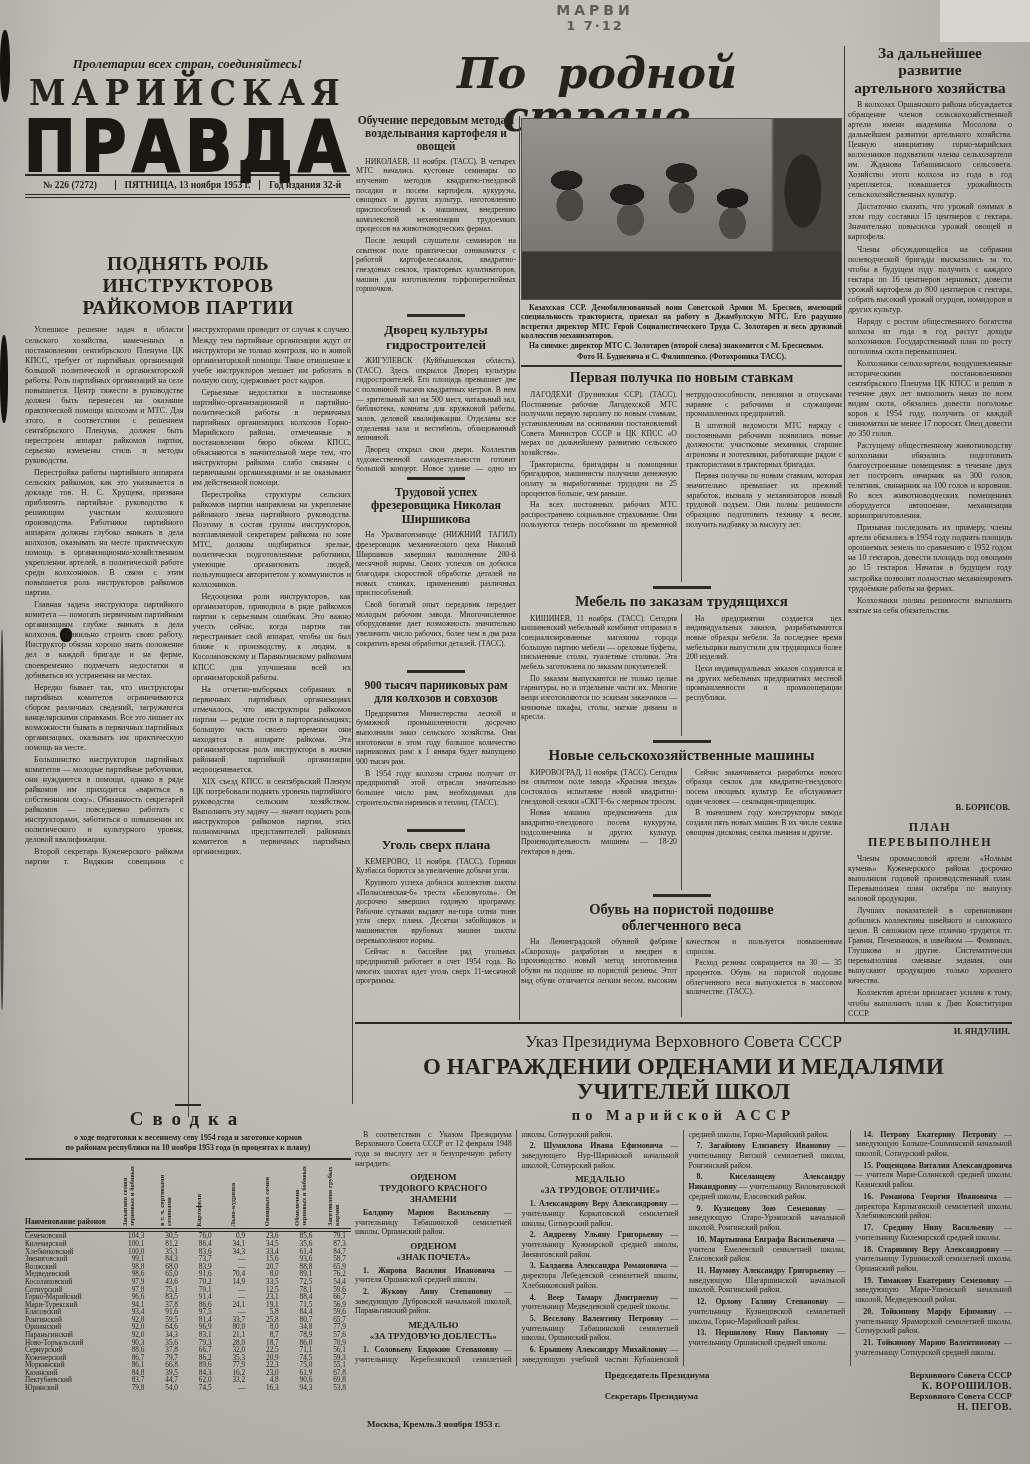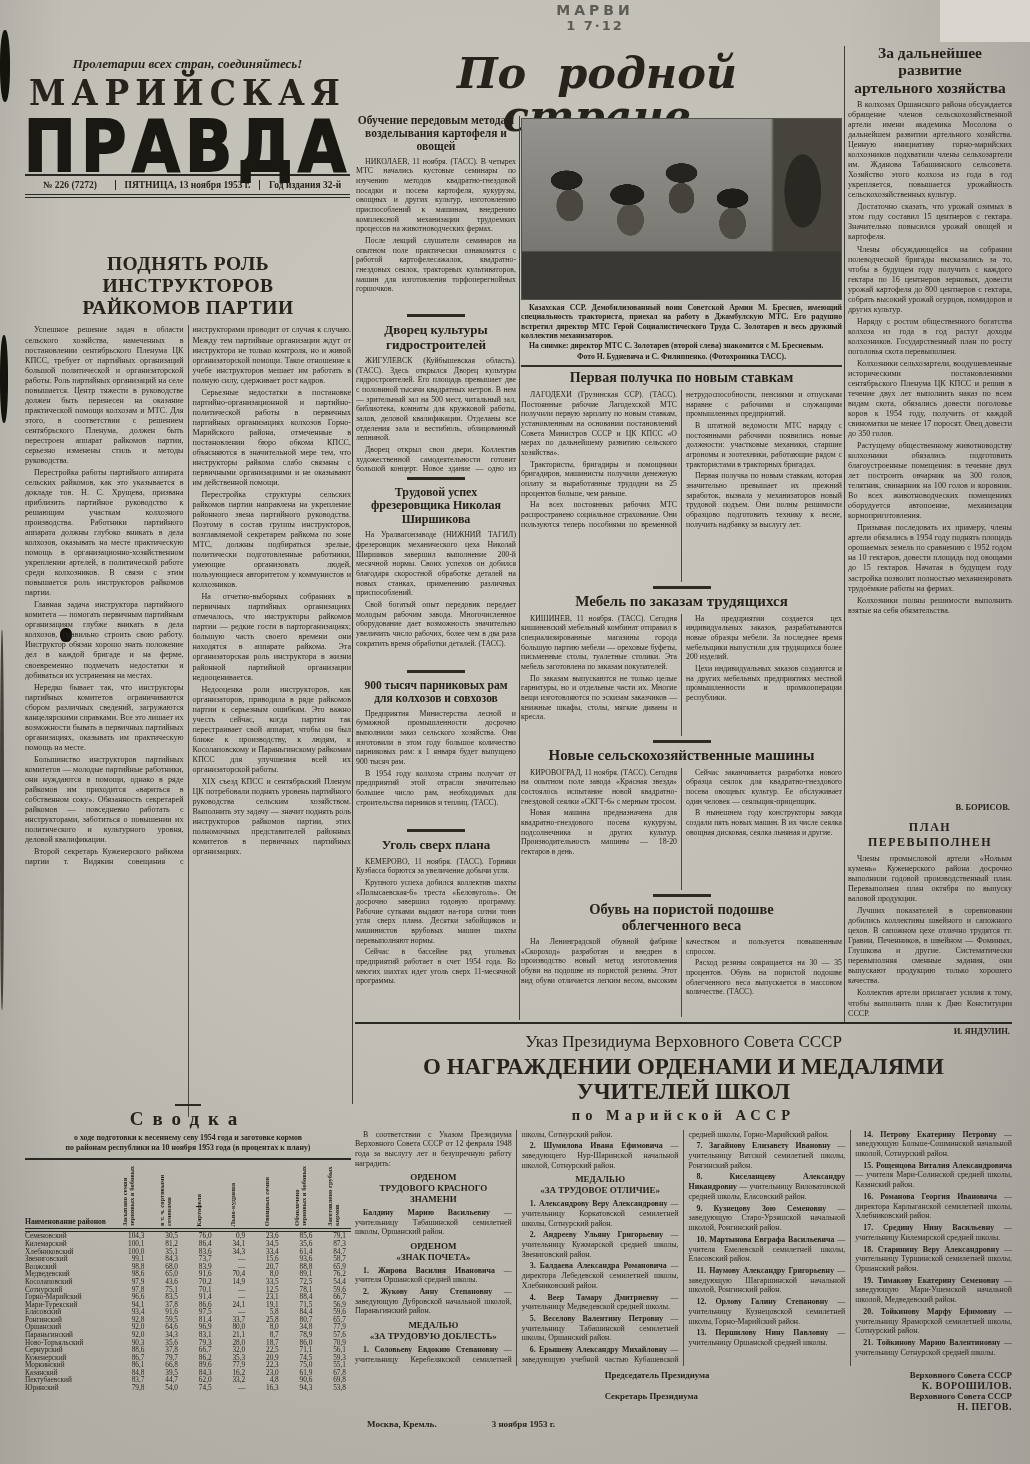--- a/index.html
+++ b/index.html
@@ -98,21 +98,21 @@
   .d-kicker{font-size:17px;text-align:center;margin:0;}
   .d-title{font-size:23px;font-weight:bold;text-align:center;line-height:1.1;margin:2px 0;}
   .d-sub{font-size:14.5px;font-weight:bold;text-align:center;letter-spacing:5px;margin:0 0 6px 0;}
   .dcols{column-count:4;column-gap:10px;column-rule:1px solid #4a473f;height:236px;
     overflow:hidden;font-size:7.9px;line-height:1.23;}
   .dcols h4{font-size:9px;text-align:center;margin:4px 0 3px 0;line-height:1.2;}
   .dcols p{margin:0 0 2px 0;text-align:justify;text-indent:8px;}
   .dsig{margin:4px 0 0 38%;font-weight:bold;}
   .dsig .role{font-size:8.8px;display:flex;justify-content:space-between;}
   .dsig .nm{text-align:right;font-size:10px;letter-spacing:.5px;}
-  .dmoscow{display:flex;gap:55px;font-size:9px;font-weight:bold;margin:7px 0 0 12px;}
+  .dmoscow{display:flex;font-size:9px;font-weight:bold;margin:7px 0 0 12px;}
 </style>
 </head>
 <body>
 
 <div class="page">
 
   <div class="abs tear"></div>
   <div class="abs ink" style="left:0;top:30px;width:10px;height:72px;"></div>
   <div class="abs ink" style="left:0;top:335px;width:8px;height:88px;"></div>
   <div class="abs ink" style="left:0;top:630px;width:4px;height:380px;opacity:.7;"></div>
@@ -151,22 +151,22 @@
     <div class="cols2 body-sm">
 
     <p class="b">Успешное решение задач в области сельского хозяйства, намеченных в постановлении сентябрьского Пленума ЦК КПСС, требует от партийных организаций большой политической и организаторской работы. Роль партийных организаций на селе повышается. Центр тяжести в руководстве должен быть перенесен на оказание практической помощи колхозам и МТС. Для этого, в соответствии с решением сентябрьского Пленума, должен быть перестроен аппарат райкомов партии, серьезно изменены стиль и методы руководства.</p>
         <p class="b">Перестройка работы партийного аппарата сельских райкомов, как это указывается в докладе тов. Н. С. Хрущева, призвана приблизить партийное руководство к решающим участкам колхозного производства. Работники партийного аппарата должны глубоко вникать в дела колхозов, оказывать на месте практическую помощь в организационно-хозяйственном укреплении артелей, в политической работе среди колхозников. В связи с этим повышается роль инструкторов райкомов партии.</p>
         <p class="b">Главная задача инструктора партийного комитета — помогать первичным партийным организациям глубже вникать в дела колхозов, правильно строить свою работу. Инструктор обязан хорошо знать положение дел в каждой бригаде и на ферме, своевременно подмечать недостатки и добиваться их устранения на местах.</p>
         <p class="b">Нередко бывает так, что инструкторы партийных комитетов ограничиваются сбором различных сведений, загружаются канцелярскими справками. Все это лишает их возможности бывать в первичных партийных организациях, оказывать им практическую помощь на месте.</p>
         <p class="b">Большинство инструкторов партийных комитетов — молодые партийные работники, они нуждаются в помощи, однако в ряде райкомов им приходится «вариться в собственном соку». Обязанность секретарей райкомов — повседневно работать с инструкторами, заботиться о повышении их политического и культурного уровня, деловой квалификации.</p>
         <p class="b">Второй секретарь Куженерского райкома партии т. Видякин совещания с инструкторами проводит от случая к случаю. Между тем партийные организации ждут от инструктора не только контроля, но и живой организаторской помощи. Такое отношение к учебе инструкторов мешает им работать в полную силу, сдерживает рост кадров.</p>
         <p class="b">Серьезные недостатки в постановке партийно-организационной и партийно-политической работы в первичных партийных организациях колхозов Горно-Марийского района, отмеченные в постановлении бюро обкома КПСС, объясняются в значительной мере тем, что инструкторы райкома слабо связаны с первичными организациями и не оказывают им действенной помощи.</p>
         <p class="b">Перестройка структуры сельских райкомов партии направлена на укрепление районного звена партийного руководства. Поэтому в состав группы инструкторов, возглавляемой секретарем райкома по зоне МТС, должны подбираться зрелые, политически подготовленные работники, умеющие организовать людей, пользующиеся авторитетом у коммунистов и колхозников.</p>
+        <p class="b">Недооценка роли инструкторов, как организаторов, приводила в ряде райкомов партии к серьезным ошибкам. Это важно учесть сейчас, когда партия так перестраивает свой аппарат, чтобы он был ближе к производству, к людям, к Косолаповскому и Параньгинскому райкомам КПСС для улучшения всей их организаторской работы.</p>
         <p class="b">На отчетно-выборных собраниях в первичных партийных организациях отмечалось, что инструкторы райкомов партии — редкие гости в парторганизациях; большую часть своего времени они находятся в аппарате райкома. Эта организаторская роль инструктора в жизни районной партийной организации недооценивается.</p>
-        <p class="b">Недооценка роли инструкторов, как организаторов, приводила в ряде райкомов партии к серьезным ошибкам. Это важно учесть сейчас, когда партия так перестраивает свой аппарат, чтобы он был ближе к производству, к людям, к Косолаповскому и Параньгинскому райкомам КПСС для улучшения всей их организаторской работы.</p>
         <p class="b">XIX съезд КПСС и сентябрьский Пленум ЦК потребовали поднять уровень партийного руководства сельским хозяйством. Выполнить эту задачу — значит поднять роль инструкторов райкомов партии, этих полномочных представителей районных комитетов в первичных партийных организациях.</p>
       </div>
   </section>
 
   <section class="abs svodka">
     <div class="sv-mark"></div>
     <h3>Сводка</h3>
     <div class="sv-sub">
       <span>о ходе подготовки к весеннему севу 1954 года и заготовке кормов</span><br>
       <span>по районам республики на 10 ноября 1953 года (в процентах к плану)</span>

